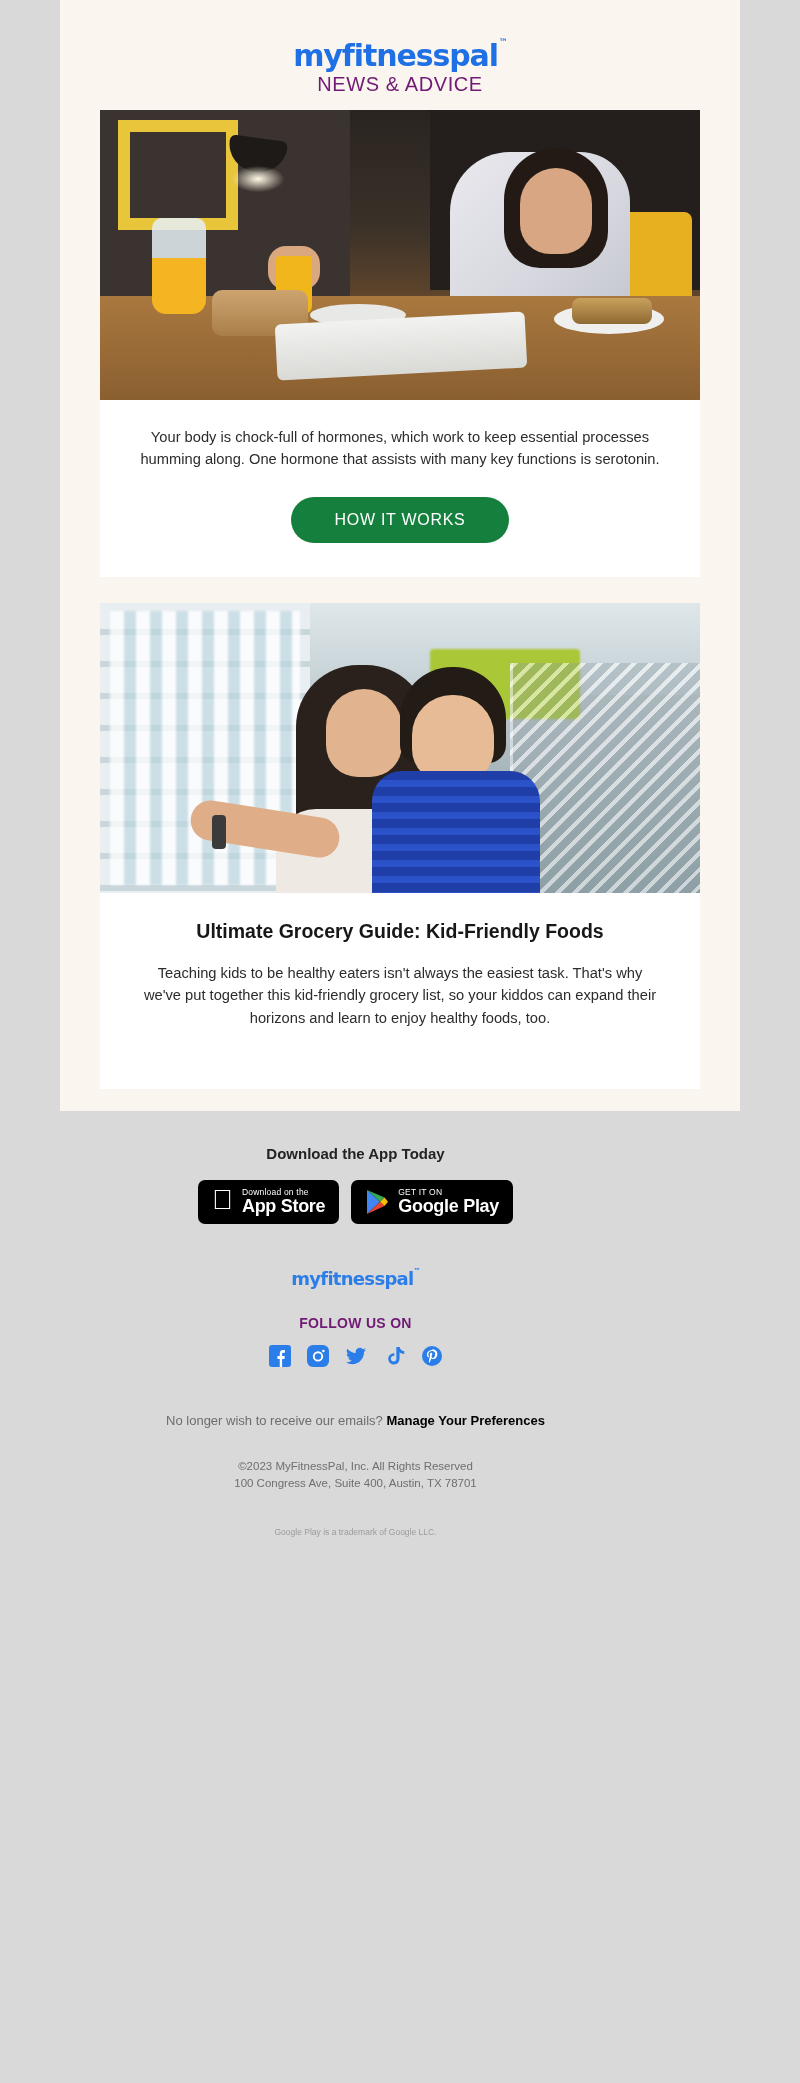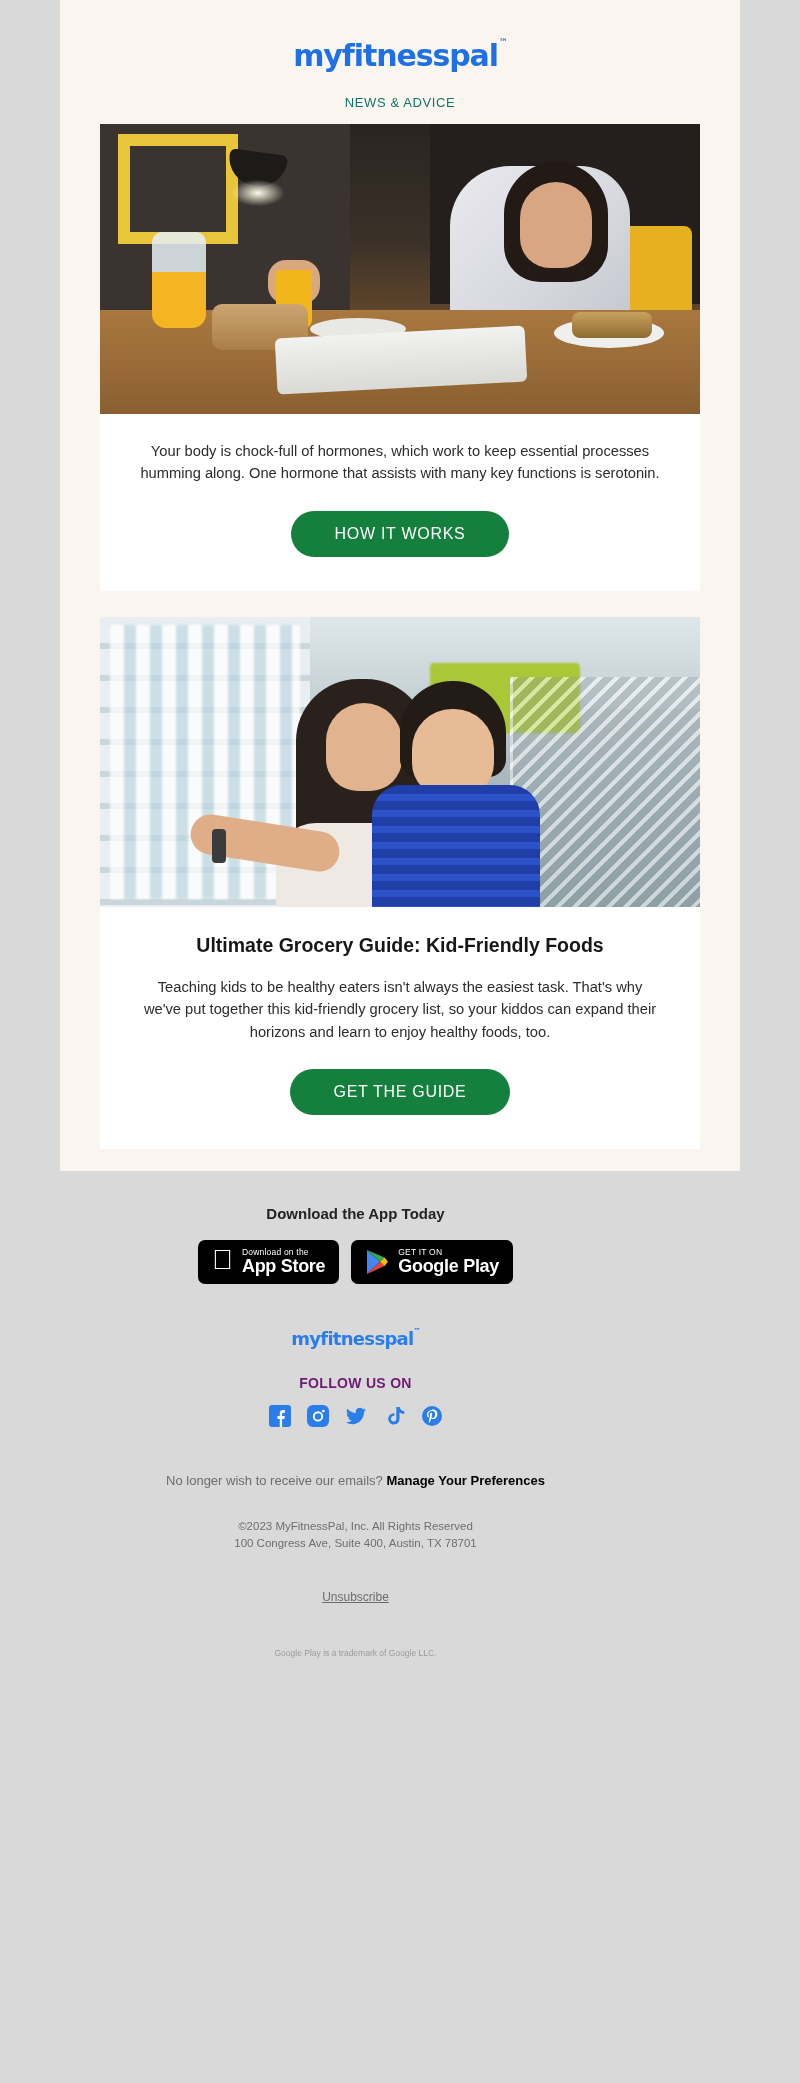--- a/index.html
+++ b/index.html
@@ -37,23 +37,23 @@
   .logo .tm {
     font-size: 9px;
     font-weight: bold;
     vertical-align: super;
     position: relative;
     top: -10px;
     left: 1px;
     letter-spacing: 0;
   }
   .subhead {
-    margin-top: 22px;
-    font-size: 13px;
-    color: #0f766e;
+    margin-top: 0;
+    font-size: 20px;
+    color: #701a75;
     letter-spacing: 0.6px;
   }
 
   
   .card {
     width: 600px;
     margin: 0 auto 26px auto;
     background: #ffffff;
   }
   .card:last-child { margin-bottom: 0; }
@@ -223,21 +223,20 @@
         <div class="h2-kid-hair"></div>
         <div class="h2-kid-face"></div>
         <div class="h2-mom-body"></div>
         <div class="h2-kid-shirt"></div>
         <div class="h2-arm"></div>
         <div class="h2-band"></div>
       </div>
       <div class="card-body">
         <div class="card-title">Ultimate Grocery Guide: Kid-Friendly Foods</div>
         <div class="card-text">Teaching kids to be healthy eaters isn't always the easiest task. That's why we've put together this kid-friendly grocery list, so your kiddos can expand their horizons and learn to enjoy healthy foods, too.</div>
-        <button class="cta">GET THE GUIDE</button>
       </div>
     </div>
 
   </div>
 
   <div class="footer">
 
     <div class="dl-title">Download the App Today</div>
 
     <div class="badges">
@@ -306,18 +305,17 @@
       <span>No longer wish to receive our emails?</span>
       <a href="#">Manage Your Preferences</a>
     </div>
 
 
     <div class="copy">
       <div>©2023 MyFitnessPal, Inc. All Rights Reserved</div>
       <div>100 Congress Ave, Suite 400, Austin, TX 78701</div>
     </div>
 
-    <div><a class="unsub" href="#">Unsubscribe</a></div>
 
     <div class="tm-line">Google Play is a trademark of Google LLC.</div>
 
   </div>
 </div>
 
 </body></html>

